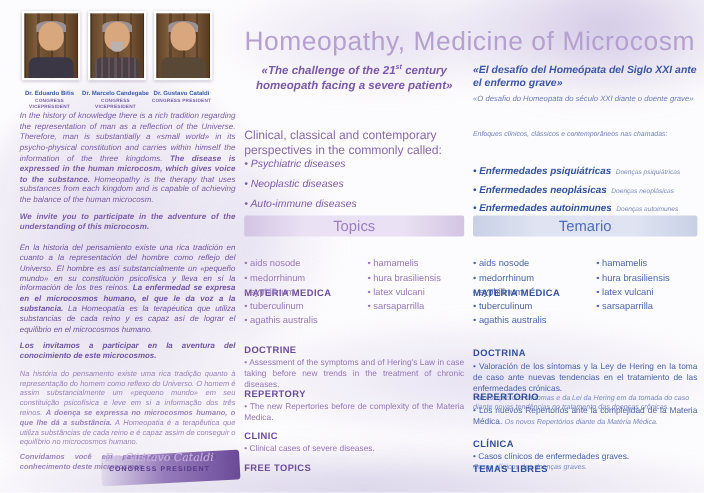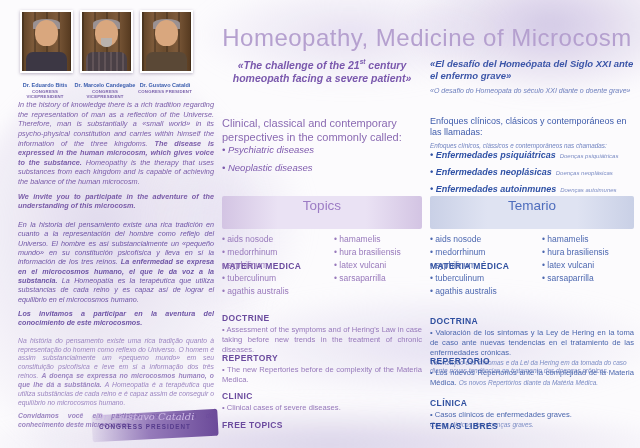--- a/index.html
+++ b/index.html
@@ -71,21 +71,21 @@
   .intro-es{top:116px;width:206px;font-size:9px;line-height:1.25;color:#3f5cab;}
   .intro-pt{margin-top:3px;font-size:6.3px;font-style:italic;color:#7083c0;}
 
   ul.diseases{list-style:none;margin:0;padding:0;}
   .diseases li{margin:0 0 7px;font-style:italic;}
   .diseases li::before{content:"• ";}
   .dis-en{top:144px;width:200px;font-size:9.5px;color:#7e5aad;}
   .dis-es{top:150px;width:206px;font-size:9px;color:#2f51a5;font-weight:bold;}
   .dis-es .pt{font-weight:normal;font-size:6px;color:#7b8cc4;margin-left:4px;}
 
-  .banner{top:196px;height:33px;line-height:19px;text-align:center;border-radius:2px;font-size:13.5px;}
+  .banner{top:196px;height:19px;line-height:19px;text-align:center;border-radius:2px;font-size:13.5px;}
   .banner-en{width:200px;background:linear-gradient(90deg,#d3c4e3,#eae2f4 28%,#eae2f4 72%,#d3c4e3);color:#9c7cc4;}
   .banner-es{width:204px;background:linear-gradient(90deg,#c9d0e6,#dfe3f2 28%,#dfe3f2 72%,#c9d0e6);color:#4e6dbd;}
 
   .mat-title{top:221px;font-size:8.5px;font-weight:bold;letter-spacing:.4px;margin-top:40px;}
   .pu-h{color:#6b4b9e;} .bl-h{color:#2f4f9f;}
   ul.mat{list-style:none;margin:0;padding:0;font-size:8.5px;line-height:13px;}
   .mat li::before{content:"• ";}
   .mat-pu{color:#9879bb;} .mat-bl{color:#4d68b0;}
   .matc1{top:233px;width:97px;} .matc2{top:233px;left:112px;width:102px;}
 
@@ -162,20 +162,21 @@
   </div>
 
   <div id="main-title">Homeopathy, Medicine of Microcosm</div>
 
   <div id="col-en" class="col">
     <div class="abs quote-en"><span>«The challenge of the 21</span><sup>st</sup><span> century homeopath facing a severe patient»</span></div>
     <div class="abs intro-en">Clinical, classical and contemporary perspectives in the commonly called:</div>
     <ul class="abs diseases dis-en">
       <li>Psychiatric diseases</li>
       <li>Neoplastic diseases</li>
+      <li>Auto-immune diseases</li>
     </ul>
     <div class="abs banner banner-en">Topics</div>
     <div class="abs mat-title pu-h">MATERIA MEDICA</div>
     <ul class="abs mat mat-pu matc1">
       <li>aids nosode</li>
       <li>medorrhinum</li>
       <li>syphilinum</li>
       <li>tuberculinum</li>
       <li>agathis australis</li>
     </ul>
@@ -199,21 +200,20 @@
     </div>
     <div class="abs free-en sec-title pu-h">FREE TOPICS</div>
   </div>
 
   <div id="col-es" class="col">
     <div class="abs quote-es">
       <div>«El desafío del Homeópata del Siglo XXI ante el enfermo grave»</div>
       <div class="quote-pt">«O desafio do Homeopata do século XXI diante o doente grave»</div>
     </div>
     <div class="abs intro-es">
-      <div>Enfoques clínicos, clásicos y contemporáneos en las llamadas:</div>
       <div class="intro-pt">Enfoques clínicos, clássicos e contemporâneos nas chamadas:</div>
     </div>
     <ul class="abs diseases dis-es">
       <li><span>Enfermedades psiquiátricas</span><span class="pt">Doenças psiquiátricas</span></li>
       <li><span>Enfermedades neoplásicas</span><span class="pt">Doenças neoplásicas</span></li>
       <li><span>Enfermedades autoinmunes</span><span class="pt">Doenças autoimunes</span></li>
     </ul>
     <div class="abs banner banner-es">Temario</div>
     <div class="abs mat-title bl-h">MATERIA MÉDICA</div>
     <ul class="abs mat mat-bl matc1">

